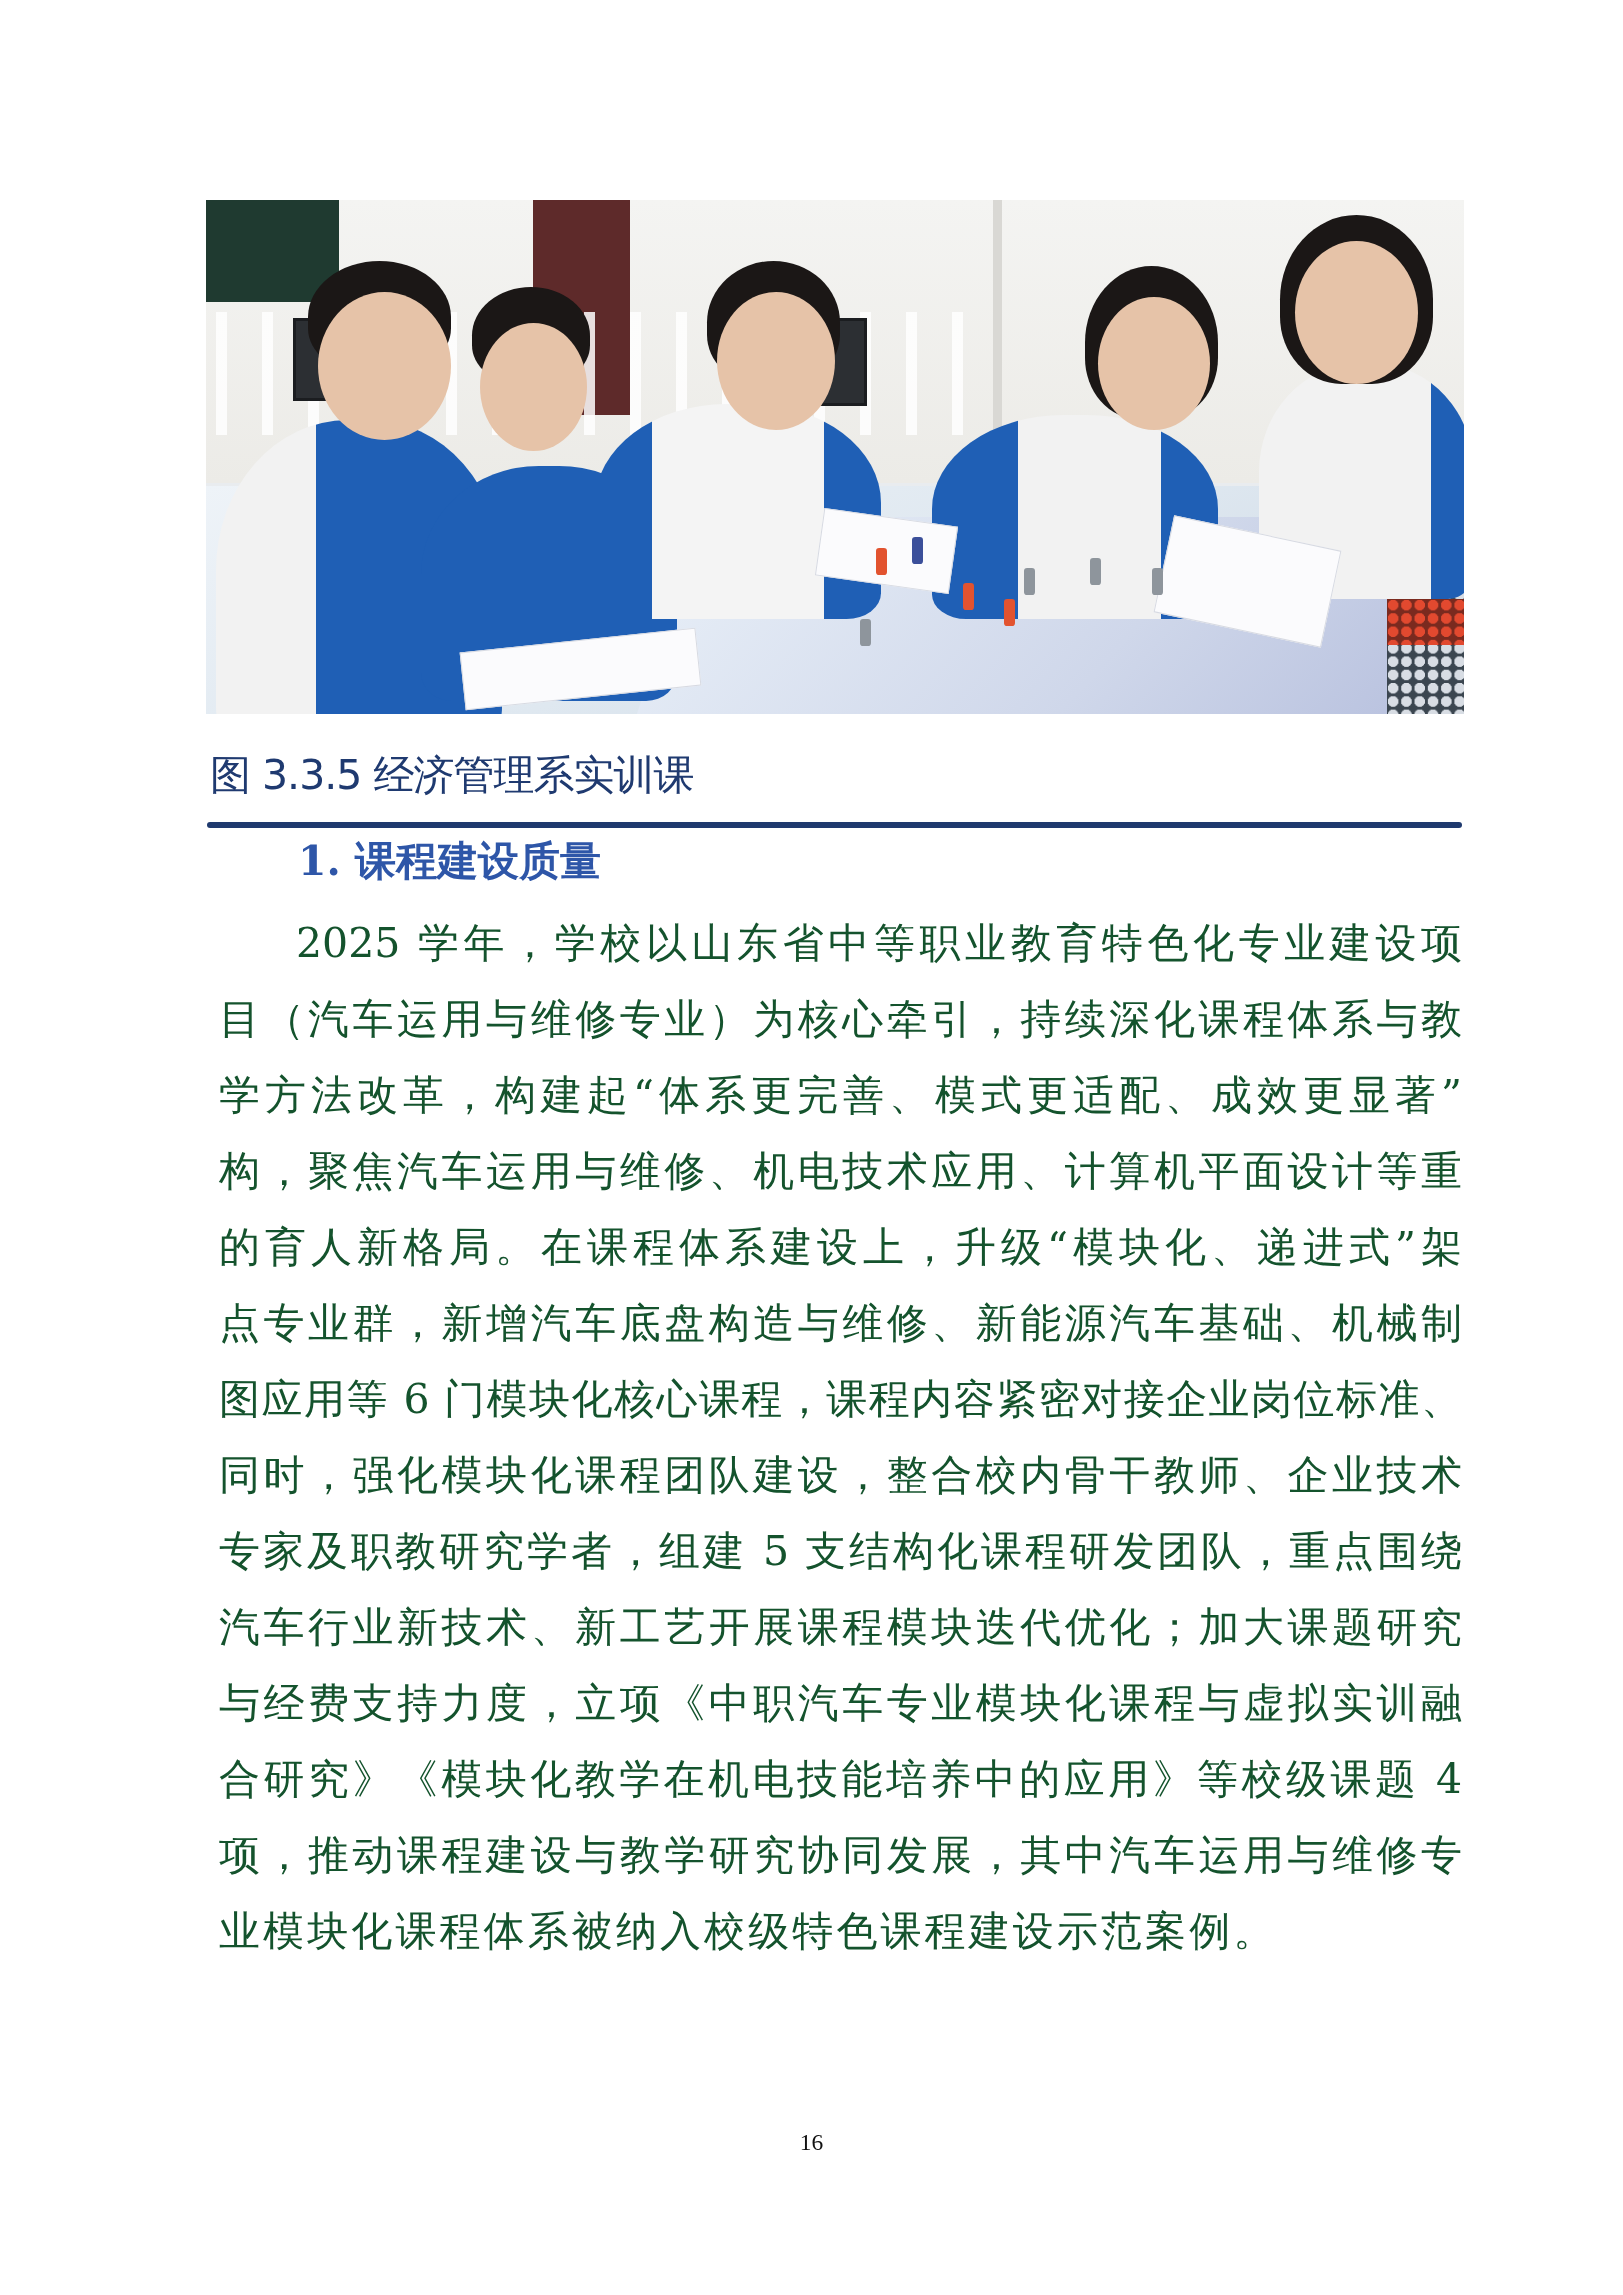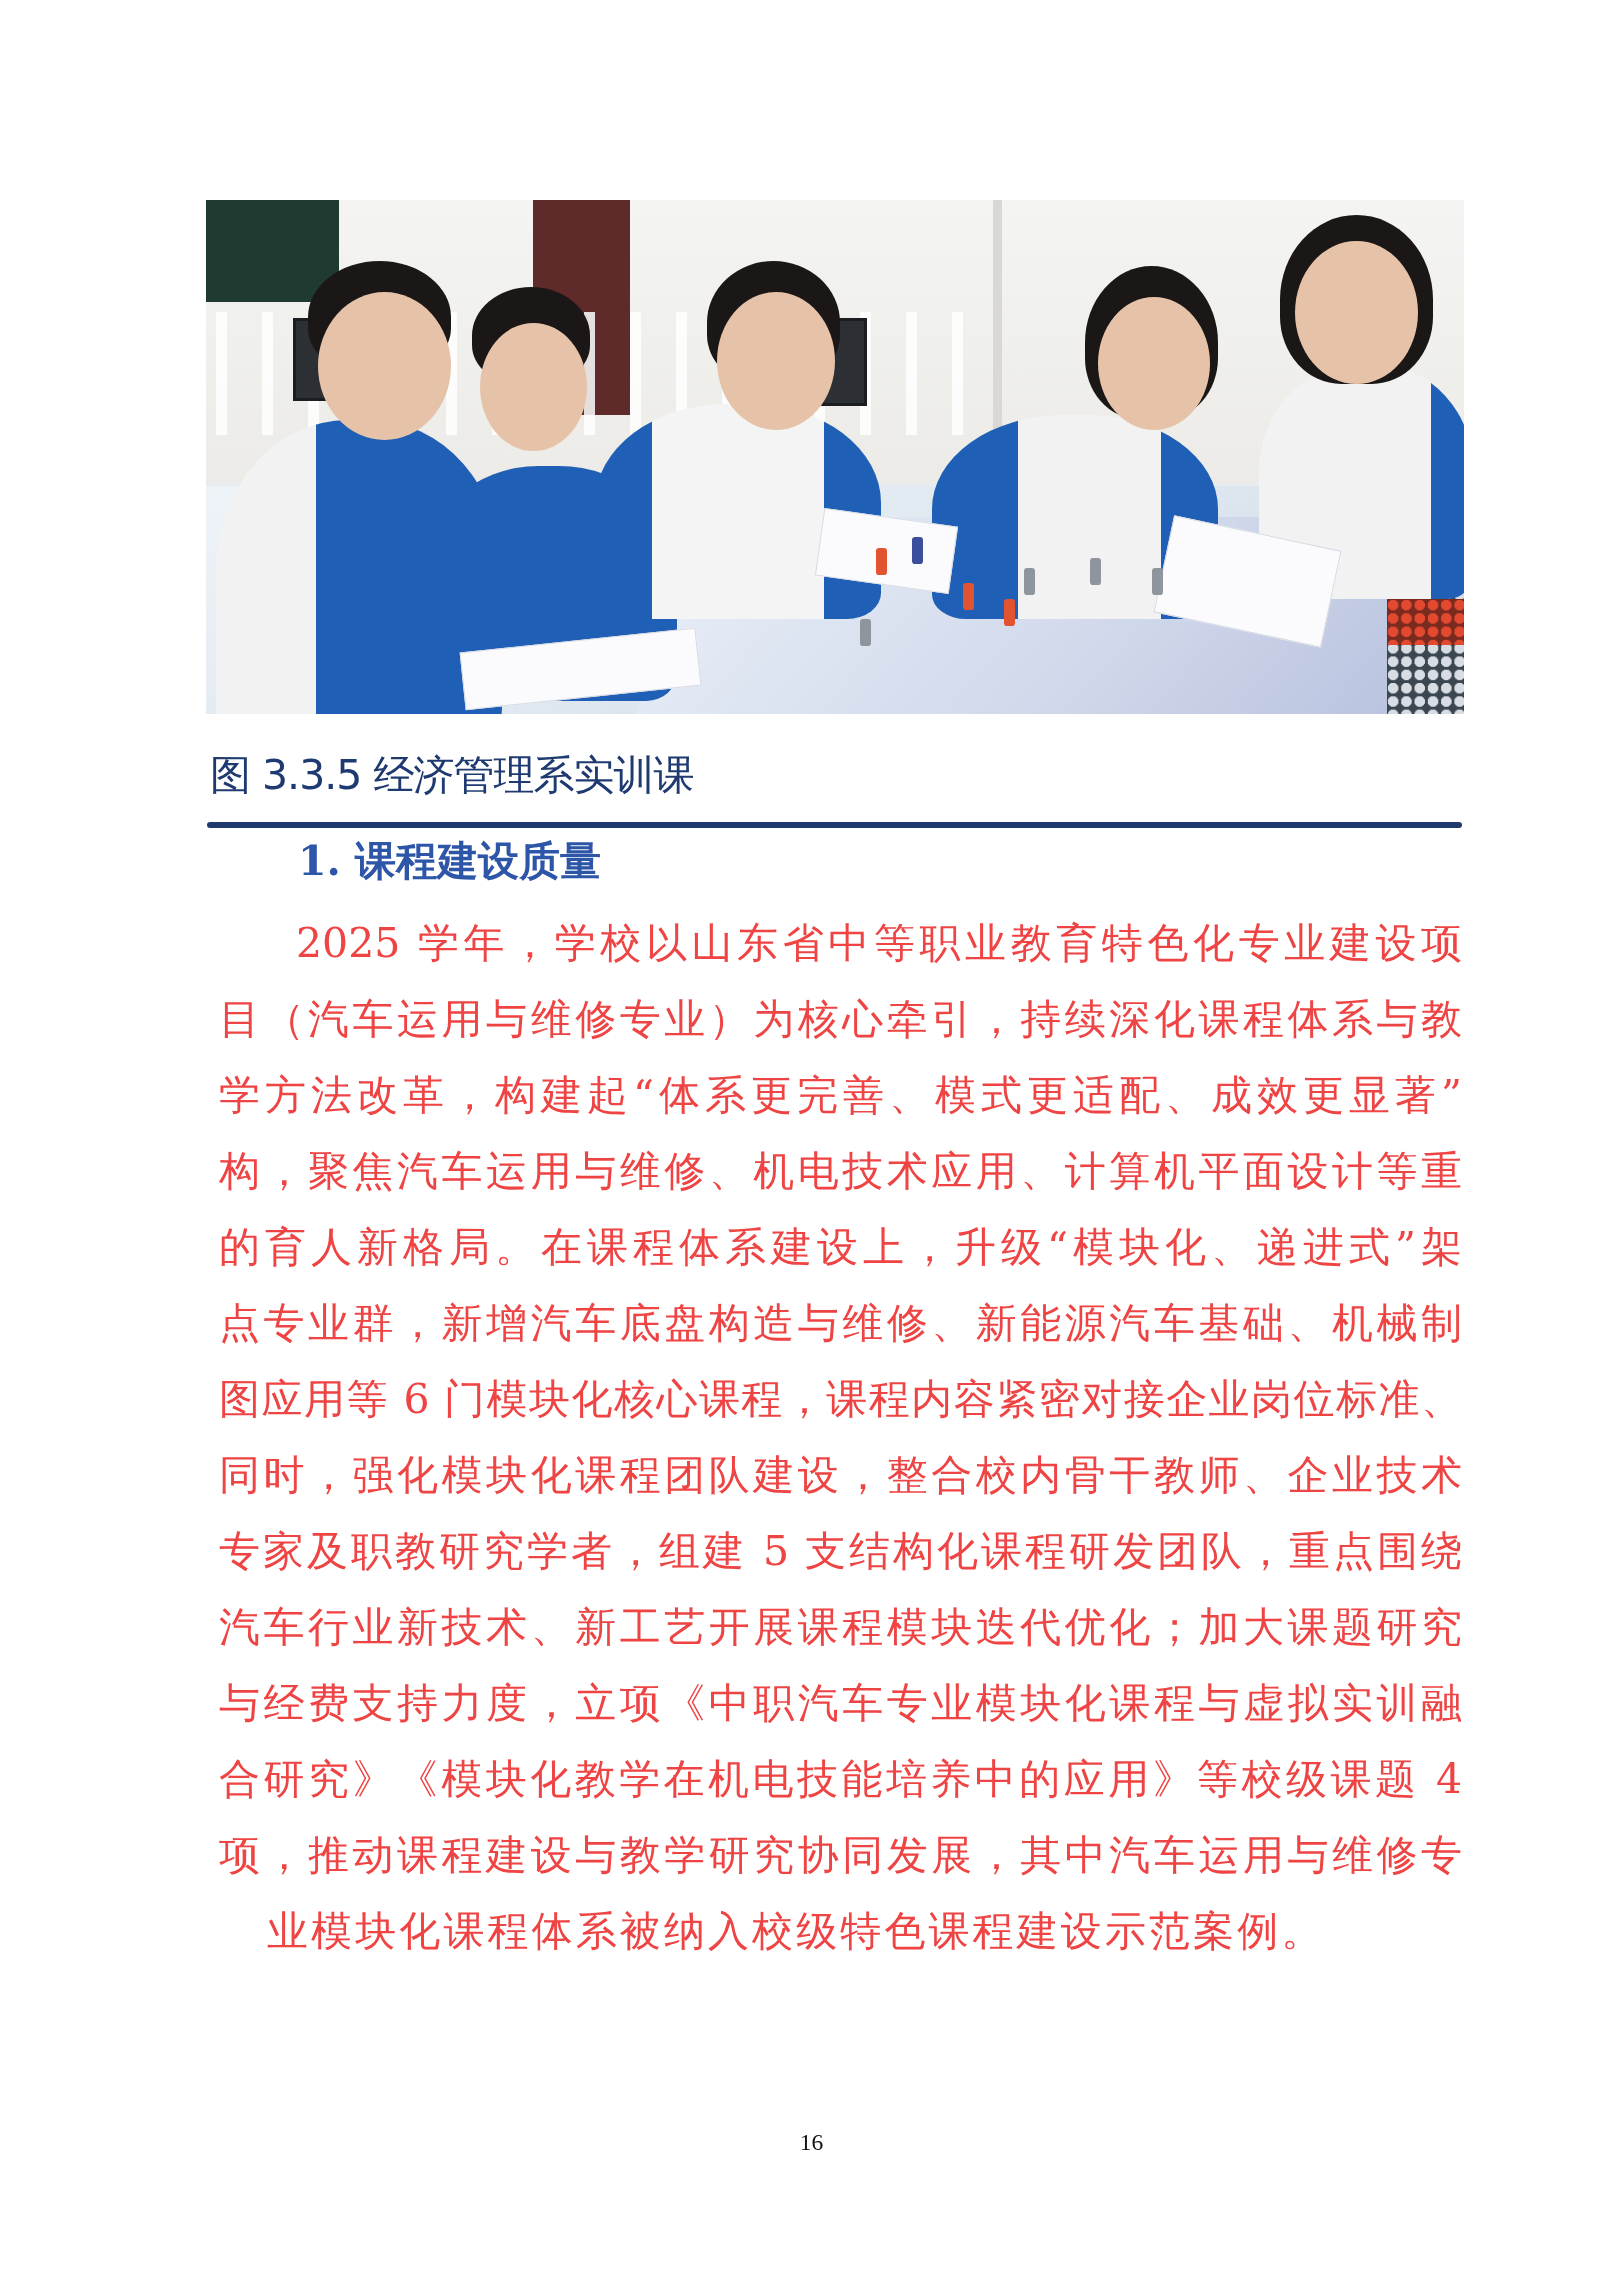--- a/index.html
+++ b/index.html
@@ -40,28 +40,28 @@
     position:absolute; left:207px; top:822px; width:1255px; height:6.1px;
     background:#1f3a6e; border-radius:3.1px;
   }
   .heading {
     position:absolute; left:298px; top:836px;
     font-family:"DejaVu Serif", serif; font-weight:bold; font-size:41px; line-height:51px;
     color:#2e56a8; white-space:nowrap;
   }
   .body-text {
     position:absolute; left:219px; top:915px; width:1243px;
-    font-family:"DejaVu Serif", serif; font-size:41px; color:#ef4444;
+    font-family:"DejaVu Serif", serif; font-size:41px; color:#14532d;
   }
   .body-line {
     height:76px; line-height:56px; white-space:nowrap;
     text-align:justify; text-align-last:justify; overflow:visible;
   }
   .body-line.first { padding-left:77px; }
-  .body-line.last { text-align-last:left; letter-spacing:3.1px;margin-left:48px; }
+  .body-line.last { text-align-last:left; letter-spacing:3.1px; }
   .page-number {
     position:absolute; left:0; width:100%; top:2129px; text-align:center;
     font-family:"Liberation Serif", serif; font-size:23.5px; color:#111;
   }
 </style>
 </head>
 <body>
 
 <div class="photo" title="学生围坐桌前进行沙盘模拟实训">
   <div class="wall"></div>

